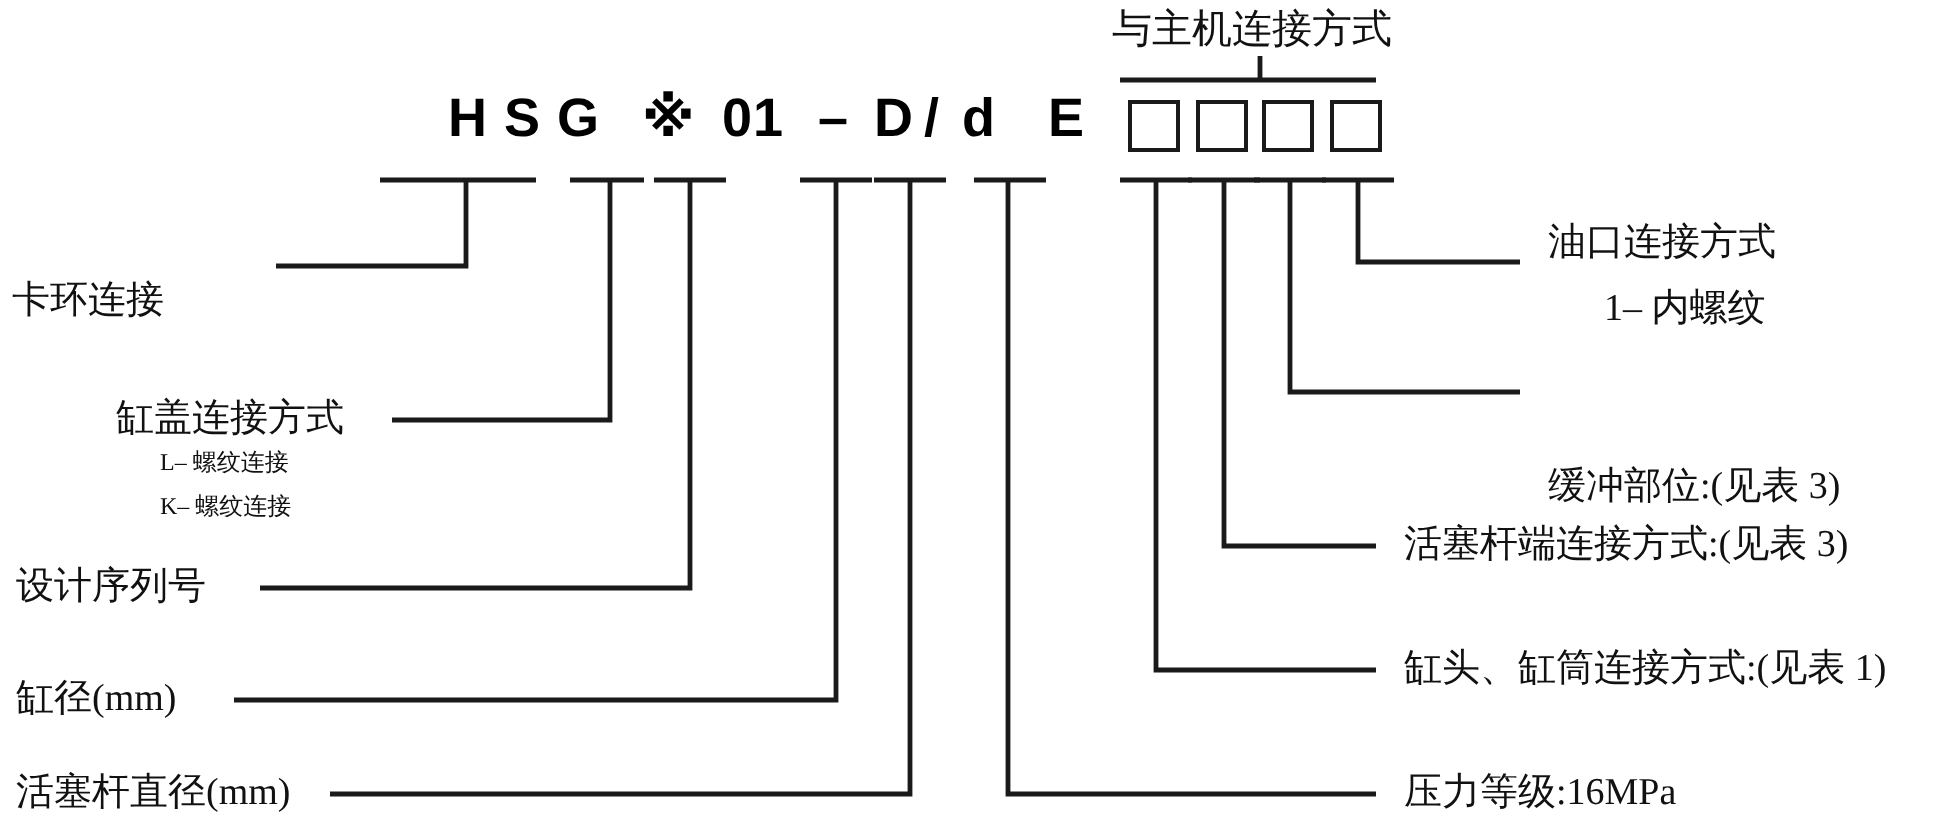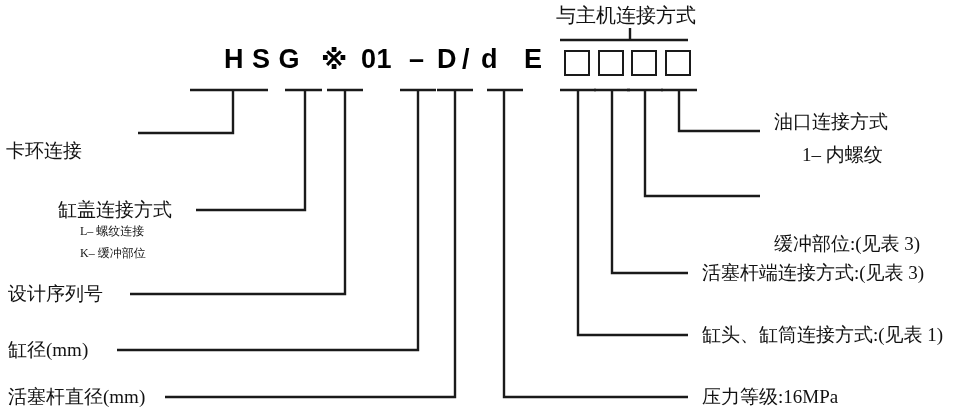--- a/index.html
+++ b/index.html
@@ -117,21 +117,21 @@
   <div class="optbox" style="left:598px; top:50px; width:26px; height:26px;"></div>
   <div class="optbox" style="left:631px; top:50px; width:26px; height:26px;"></div>
   <div class="optbox" style="left:665px; top:50px; width:26px; height:26px;"></div>
 
   <div class="lbl heading" style="left:556px; top:4px;">与主机连接方式</div>
 
   <div class="lbl cn" style="left:6px; top:140px;">卡环连接</div>
 
   <div class="lbl cn" style="left:58px; top:199px;">缸盖连接方式</div>
   <div class="lbl cn-sm" style="left:80px; top:225px;">L– 螺纹连接</div>
-  <div class="lbl cn-sm" style="left:80px; top:247px;">K– 缓冲部位</div>
+  <div class="lbl cn-sm" style="left:80px; top:247px;">K– 螺纹连接</div>
 
   <div class="lbl cn" style="left:8px; top:283px;">设计序列号</div>
 
   <div class="lbl cn" style="left:8px; top:339px;">缸径(mm)</div>
 
   <div class="lbl cn" style="left:8px; top:386px;">活塞杆直径(mm)</div>
 
   <div class="lbl cn" style="left:774px; top:111px;">油口连接方式</div>
   <div class="lbl cn" style="left:782px; top:144px;margin-left:20px;">1– 内螺纹</div>
 

